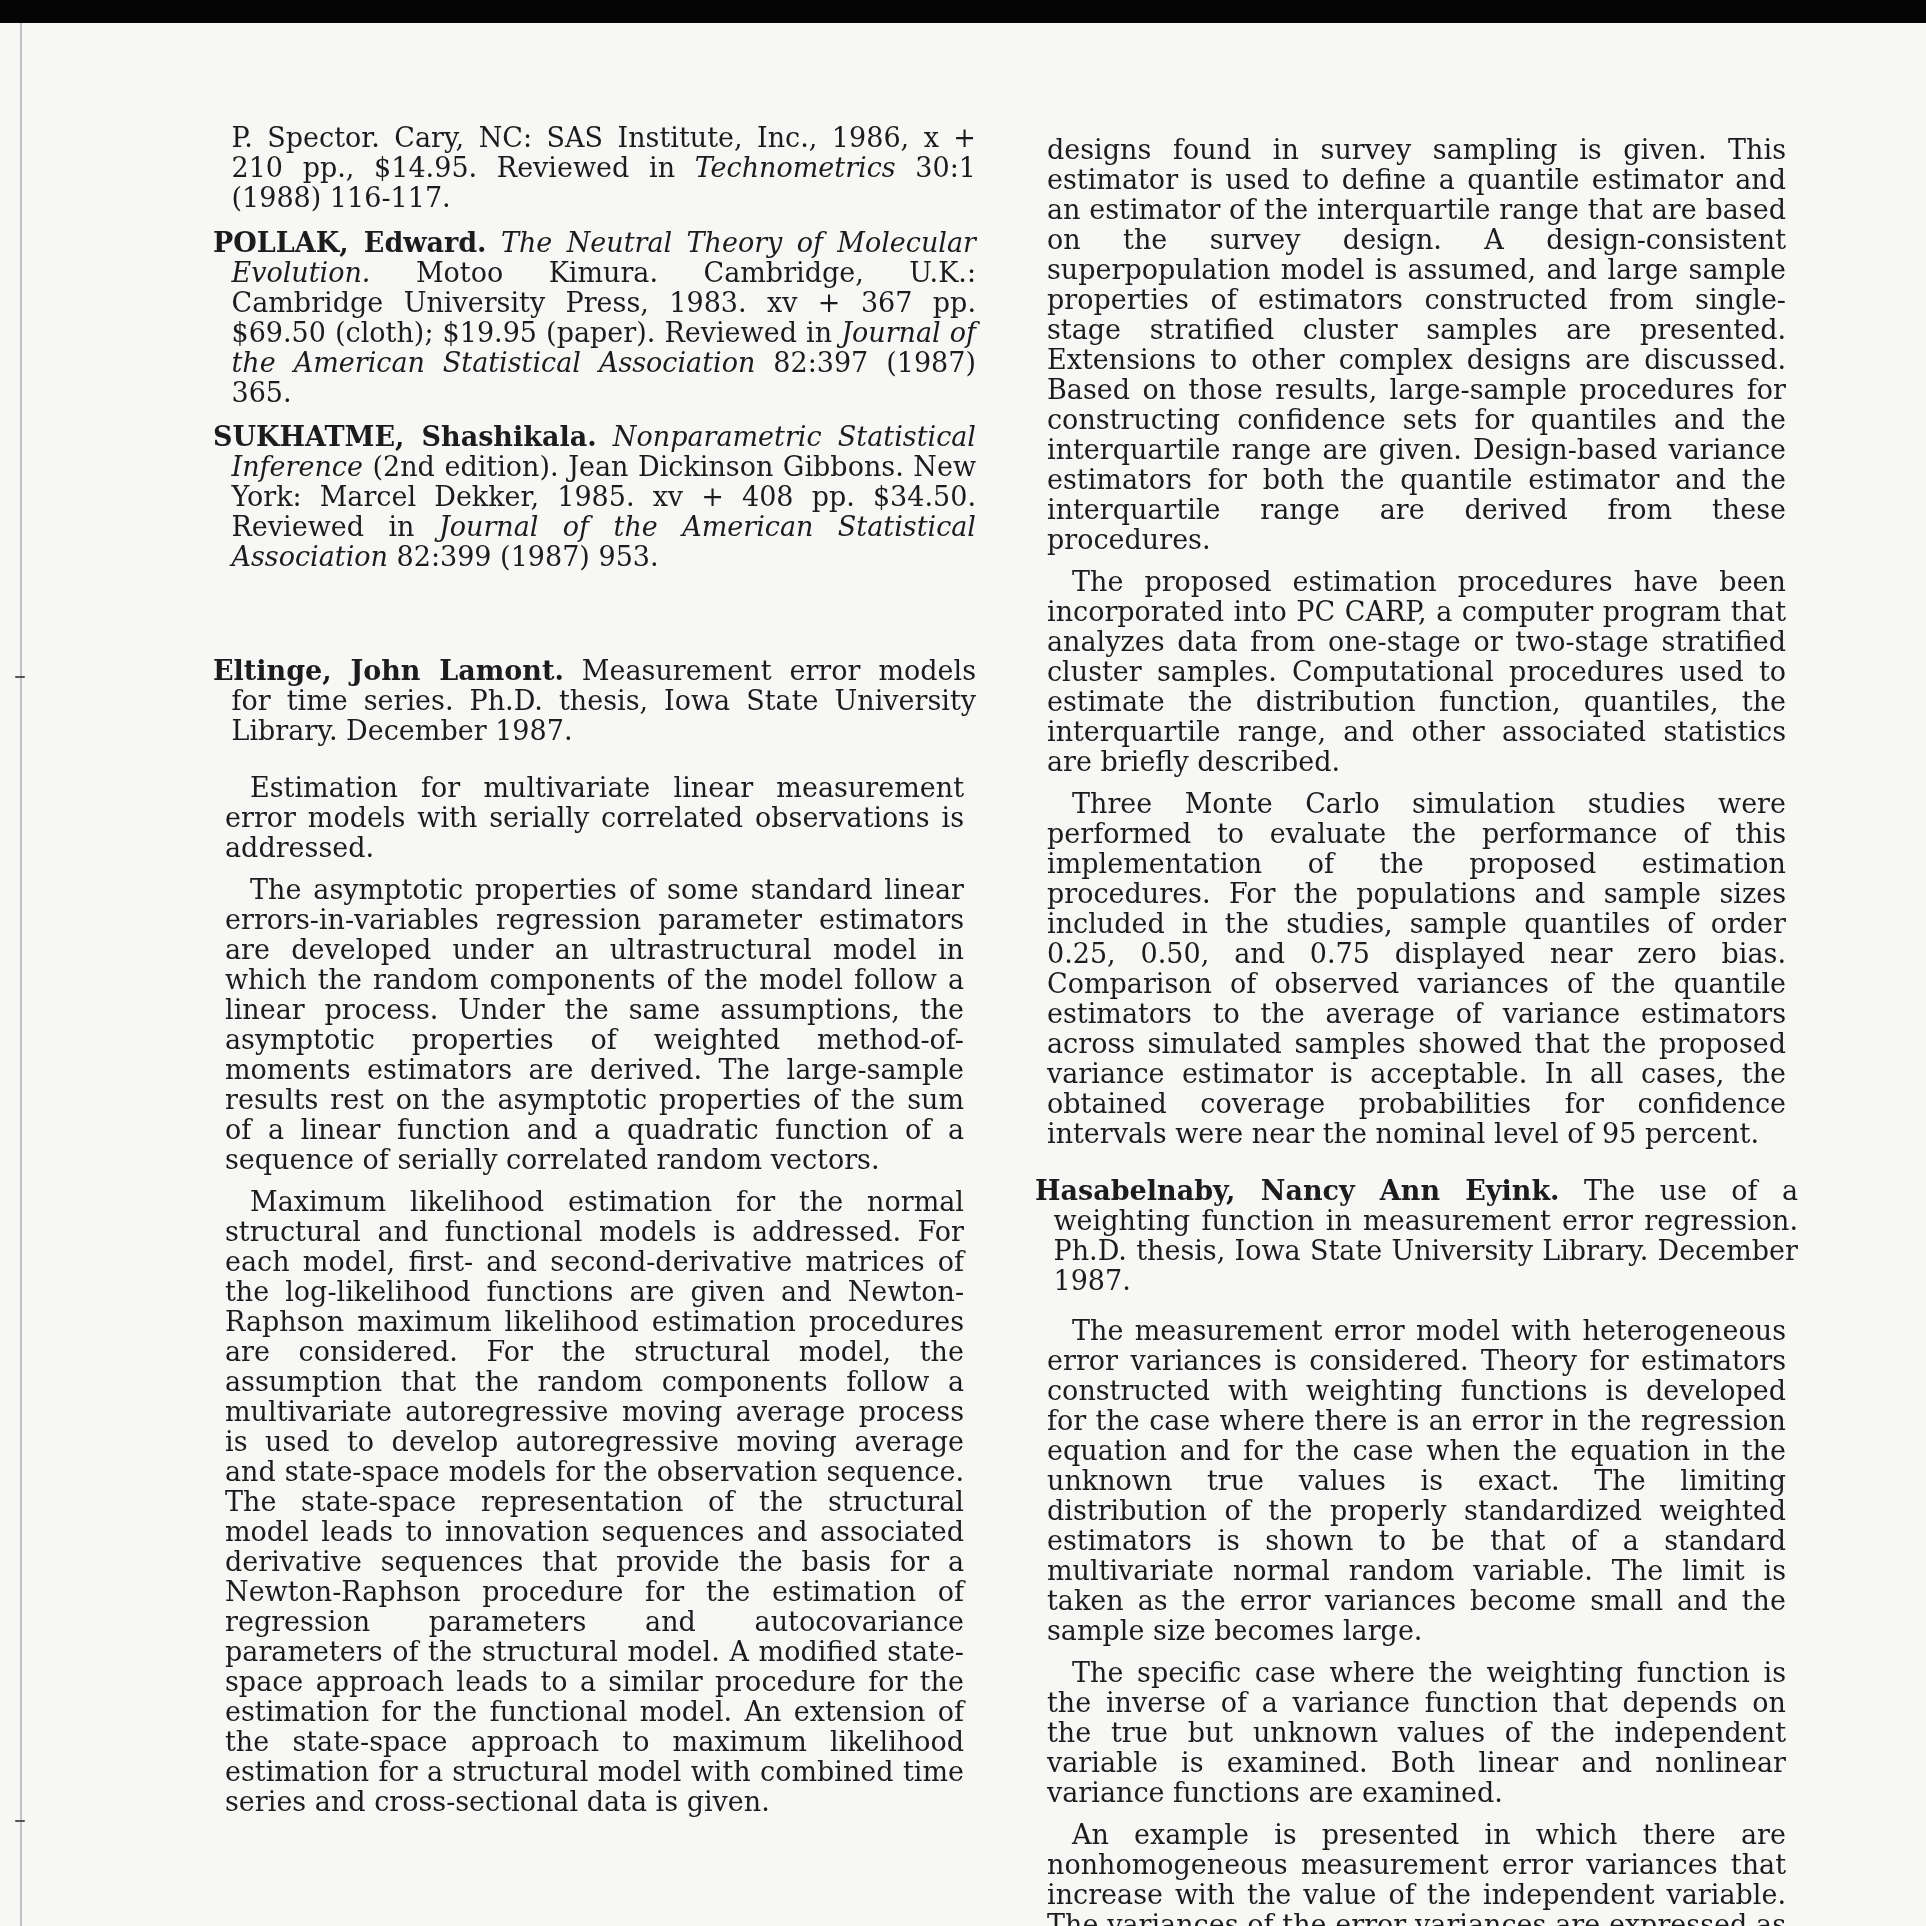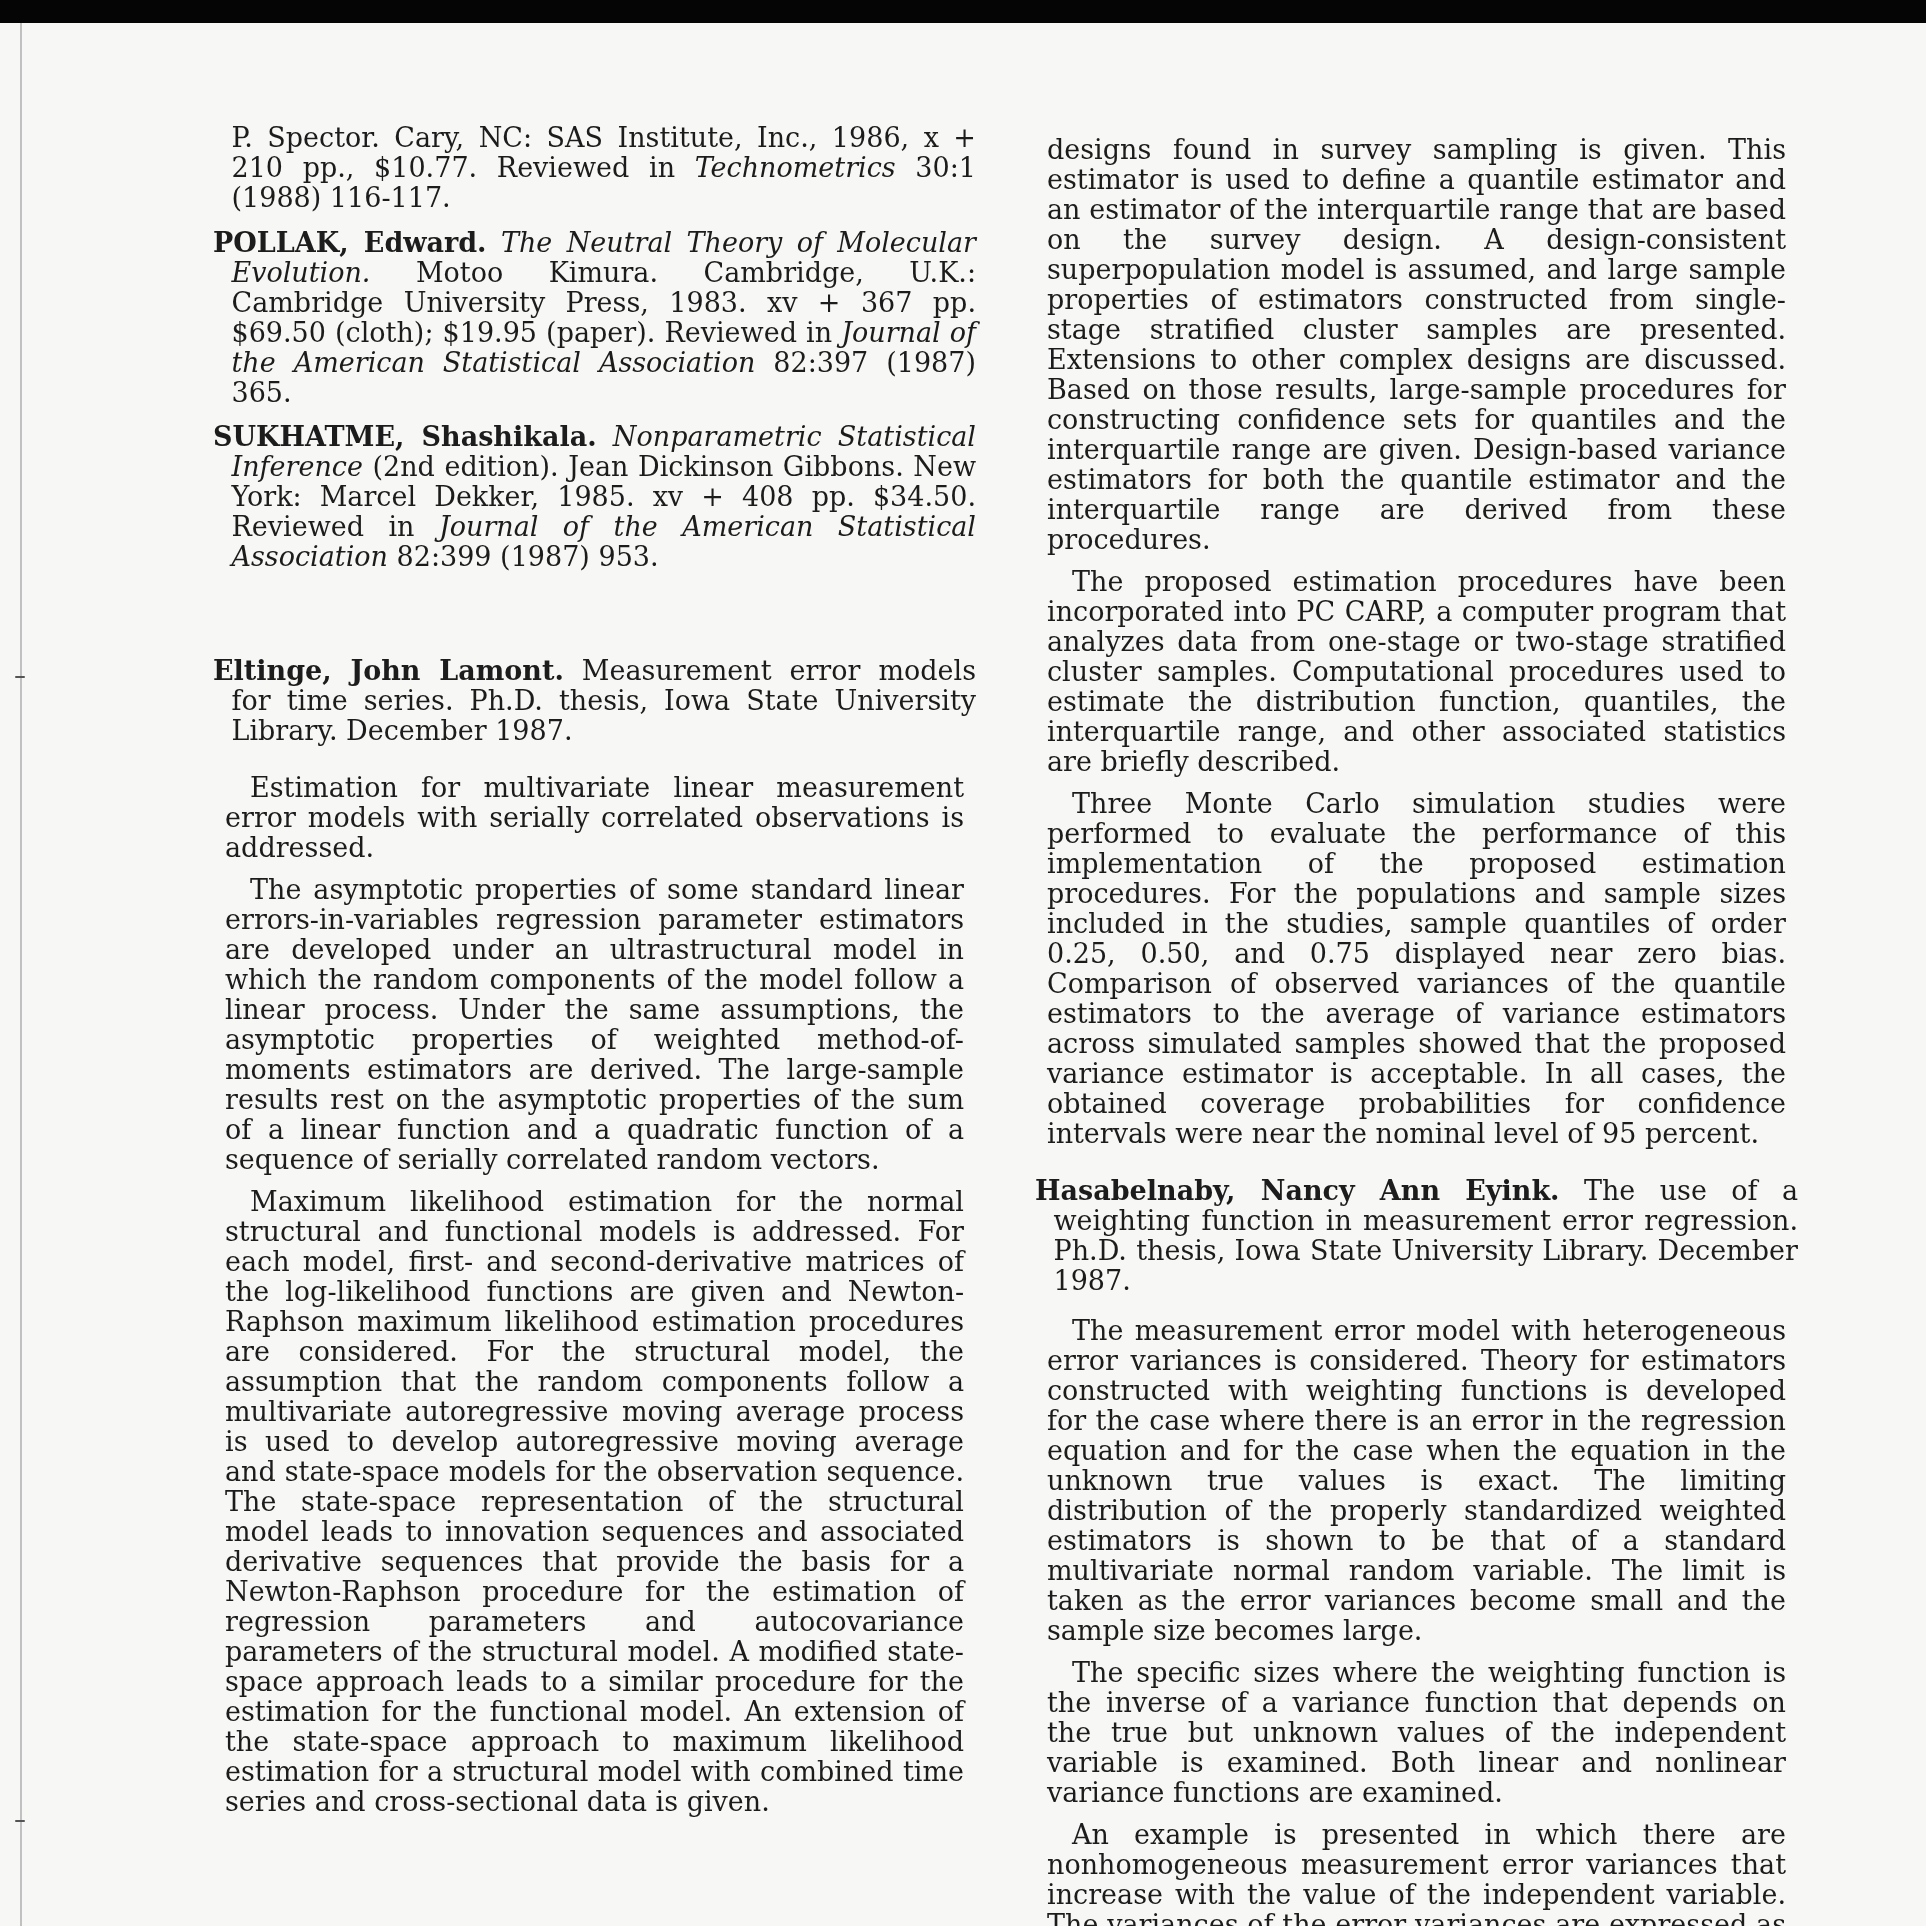--- a/index.html
+++ b/index.html
@@ -31,21 +31,21 @@
 </head>
 <body>
 
 <div class="topbar"></div>
 <div class="spine"></div>
 <div class="tick" style="top:676px"></div>
 <div class="tick" style="top:1820px"></div>
 
 <div class="col left" style="top:123px;">
   <p class="cont">
-    <span>P. Spector. Cary, NC: SAS Institute, Inc., 1986, x + 210 pp., $10.77. Reviewed in </span><i>Technometrics</i><span> 30:1 (1988) 116-117.</span>
+    <span>P. Spector. Cary, NC: SAS Institute, Inc., 1986, x + 210 pp., $14.95. Reviewed in </span><i>Technometrics</i><span> 30:1 (1988) 116-117.</span>
   </p>
   <div class="gap-s"></div>
   <p class="entry">
     <b>POLLAK, Edward.</b>
     <i>The Neutral Theory of Molecular Evolution.</i><span> Motoo Kimura. Cambridge, U.K.: Cambridge University Press, 1983. xv + 367 pp. $69.50 (cloth); $19.95 (paper). Reviewed in </span><i>Journal of the American Statistical Association</i><span> 82:397 (1987) 365.</span>
   </p>
   <div class="gap-s"></div>
   <p class="entry">
     <b>SUKHATME, Shashikala.</b>
     <i>Nonparametric Statistical Inference</i><span> (2nd edition). Jean Dickinson Gibbons. New York: Marcel Dekker, 1985. xv + 408 pp. $34.50. Reviewed in </span><i>Journal of the American Statistical Association</i><span> 82:399 (1987) 953.</span>
@@ -67,17 +67,17 @@
 <div class="col right" style="top:123px;">
   <p class="para" style="text-indent:0">designs found in survey sampling is given. This estimator is used to define a quantile estimator and an estimator of the interquartile range that are based on the survey design. A design-consistent superpopulation model is assumed, and large sample properties of estimators constructed from single-stage stratified cluster samples are presented. Extensions to other complex designs are discussed. Based on those results, large-sample procedures for constructing confidence sets for quantiles and the interquartile range are given. Design-based variance estimators for both the quantile estimator and the interquartile range are derived from these procedures.</p>
   <p class="para">The proposed estimation procedures have been incorporated into PC CARP, a computer program that analyzes data from one-stage or two-stage stratified cluster samples. Computational procedures used to estimate the distribution function, quantiles, the interquartile range, and other associated statistics are briefly described.</p>
   <p class="para">Three Monte Carlo simulation studies were performed to evaluate the performance of this implementation of the proposed estimation procedures. For the populations and sample sizes included in the studies, sample quantiles of order 0.25, 0.50, and 0.75 displayed near zero bias. Comparison of observed variances of the quantile estimators to the average of variance estimators across simulated samples showed that the proposed variance estimator is acceptable. In all cases, the obtained coverage probabilities for confidence intervals were near the nominal level of 95 percent.</p>
   <div class="gap-s"></div>
   <p class="entry">
     <b>Hasabelnaby, Nancy Ann Eyink.</b><span> The use of a weighting function in measurement error regression. Ph.D. thesis, Iowa State University Library. December 1987.</span>
   </p>
   <div style="height:8.5px"></div>
   <p class="para">The measurement error model with heterogeneous error variances is considered. Theory for estimators constructed with weighting functions is developed for the case where there is an error in the regression equation and for the case when the equation in the unknown true values is exact. The limiting distribution of the properly standardized weighted estimators is shown to be that of a standard multivariate normal random variable. The limit is taken as the error variances become small and the sample size becomes large.</p>
-  <p class="para">The specific sizes where the weighting function is the inverse of a variance function that depends on the true but unknown values of the independent variable is examined. Both linear and nonlinear variance functions are examined.</p>
+  <p class="para">The specific case where the weighting function is the inverse of a variance function that depends on the true but unknown values of the independent variable is examined. Both linear and nonlinear variance functions are examined.</p>
   <p class="para">An example is presented in which there are nonhomogeneous measurement error variances that increase with the value of the independent variable. The variances of the error variances are expressed as a nonlinear function of the true values of the independent variable. Weights based on this function are used to construct estimators of the parameters of the model.</p>
 
 </div>
 
 
 </body></html>

